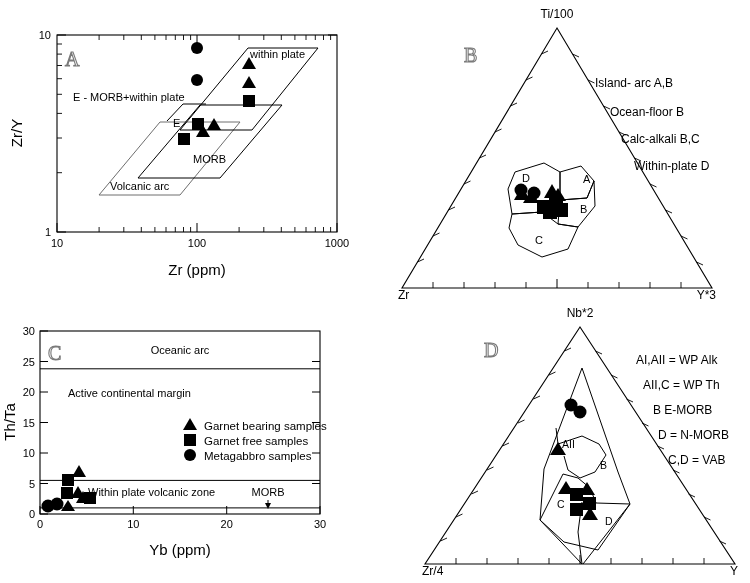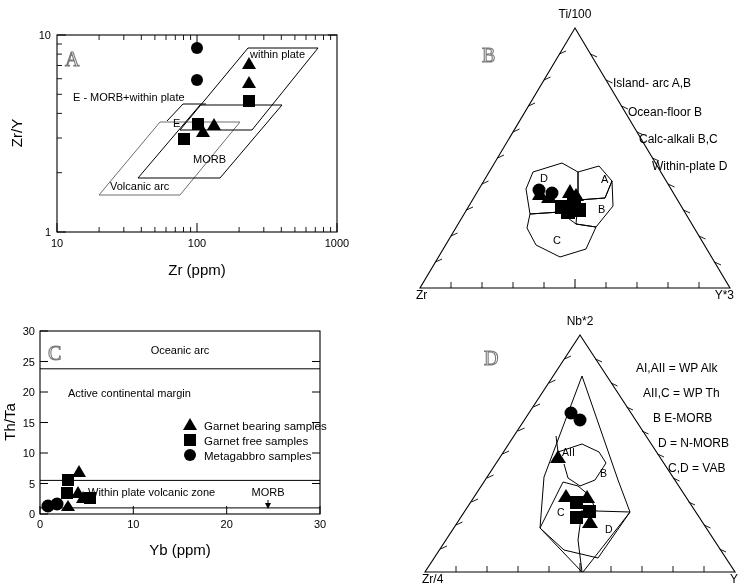--- a/index.html
+++ b/index.html
@@ -118,21 +118,21 @@
         <polygon class="pt" points="249,76 242,88 256,88"></polygon>
         <rect class="pt" x="243" y="95" width="12" height="12"></rect>
         <rect class="pt" x="192" y="118" width="12" height="12"></rect>
         <polygon class="pt" points="214,118 207,130 221,130"></polygon>
         <polygon class="pt" points="203,125 196,137 210,137"></polygon>
         <rect class="pt" x="178" y="133" width="12" height="12"></rect>
       </g>
     </svg>
   </div>
 
-  <div class="panel" style="left:400px;top:0px;width:350px;height:300px;">
+  <div class="panel" style="left:382px;top:0px;width:350px;height:300px;">
     <svg width="350" height="300" viewBox="0 0 350 300">
 
       <polygon class="tri" points="175,28 330,288 20,288"></polygon>
 
       <text class="side-label" x="175" y="18" text-anchor="middle">Ti/100</text>
       <text class="vertex-label" x="16" y="299">Zr</text>
       <text class="vertex-label" x="334" y="299" text-anchor="end">Y*3</text>
 
       <text class="panel-letter" x="82" y="62">B</text>
 
@@ -271,21 +271,21 @@
         <polygon class="pt" points="78,186 71,198 85,198"></polygon>
         <polygon class="pt" points="83,191 76,203 90,203"></polygon>
         <rect class="pt" x="84" y="192" width="12" height="12"></rect>
         <polygon class="pt" points="68,200 61,211 75,211"></polygon>
         <circle class="pt" cx="48" cy="206" r="6.5"></circle>
         <circle class="pt" cx="57" cy="204" r="6.5"></circle>
       </g>
     </svg>
   </div>
 
-  <div class="panel" style="left:400px;top:300px;width:350px;height:283px;">
+  <div class="panel" style="left:400px;top:292px;width:350px;height:283px;">
     <svg width="350" height="283" viewBox="0 0 350 283">
 
       <polygon class="tri" points="180,35 335,272 25,272"></polygon>
 
       <text class="side-label" x="180" y="25" text-anchor="middle">Nb*2</text>
       <text class="vertex-label" x="22" y="283">Zr/4</text>
       <text class="vertex-label" x="338" y="283" text-anchor="end">Y</text>
 
       <text class="panel-letter" x="84" y="65">D</text>
 

